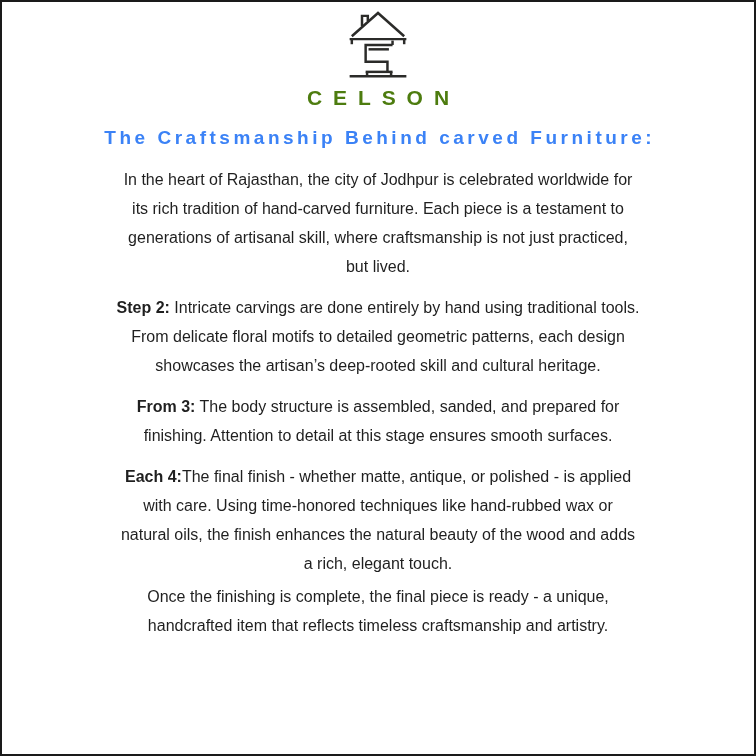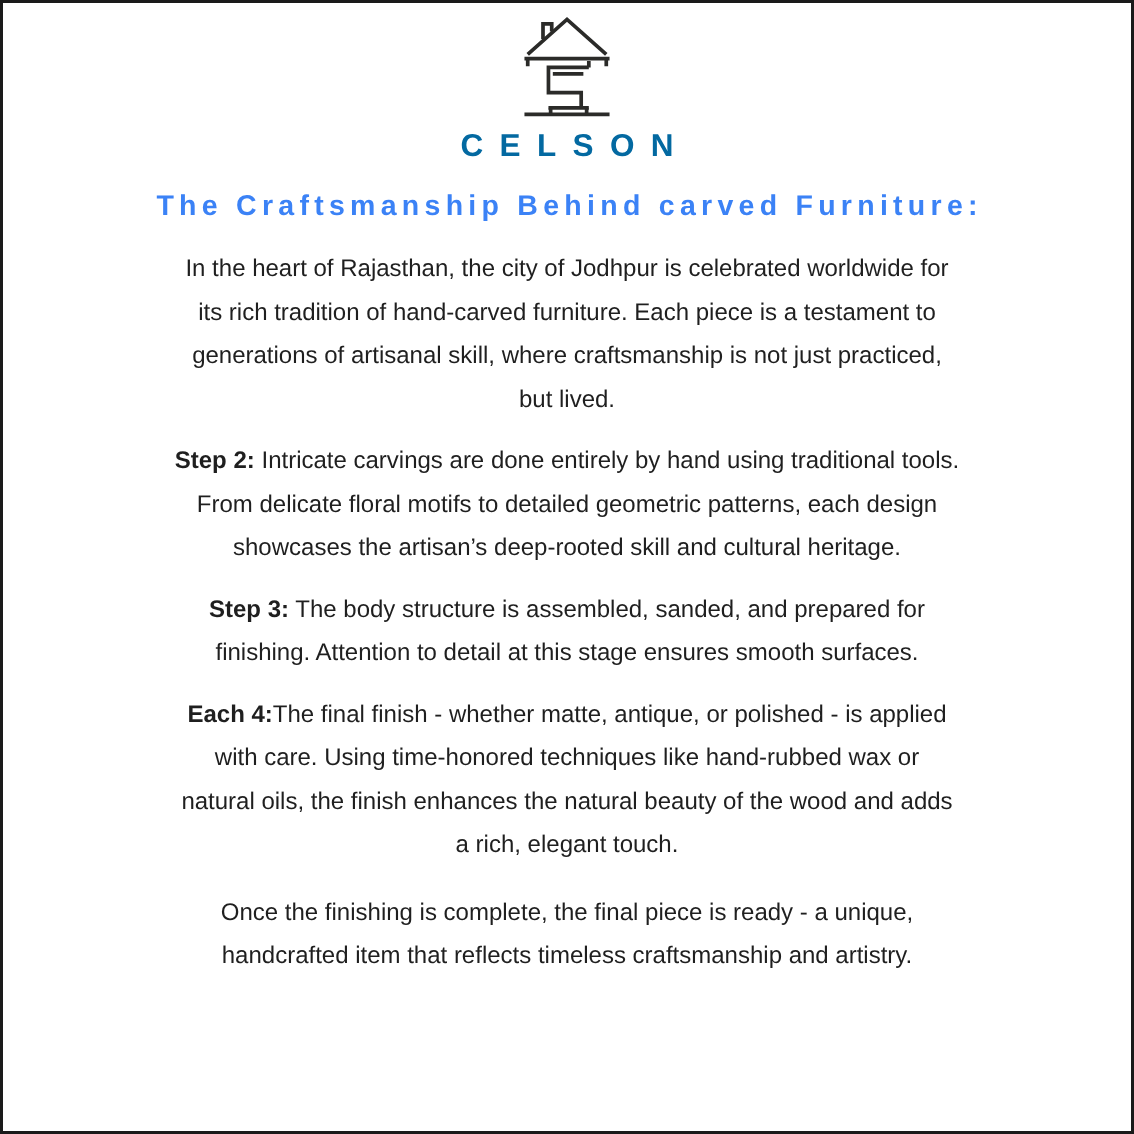--- a/index.html
+++ b/index.html
@@ -18,21 +18,21 @@
   .logo-block { text-align: center; }
   .logo-block svg { display: block; margin: 0 auto; }
 
   .brand {
     text-align: center;
     font-size: 21px;
     font-weight: 700;
     letter-spacing: 0.52em;
     text-indent: 0.52em;
     margin-top: 6px;
-    color: #0369a1;
+    color: #4d7c0f;
   }
 
   .heading {
     font-size: 19px;
     line-height: 30px;
     font-weight: 700;
     letter-spacing: 0.185em;
     text-indent: 0.185em;
     text-align: center;
     margin: 13px 0 0 0;
@@ -42,21 +42,21 @@
   .content { padding: 0 12px; }
 
   .body {
     font-size: 16px;
     line-height: 29px;
     text-align: center;
     white-space: pre-line;
     margin: 12px 0 0 0;
   }
   .body strong { font-weight: 700; }
-  .closing { margin-top: 16px; }
+  .closing { margin-top: 4px; }
 </style>
 </head>
 <body>
 
 <div class="page">
 
   <div class="logo-block">
     <svg width="64" height="73" viewBox="0 0 88 100" fill="none" xmlns="http://www.w3.org/2000/svg">
       <g stroke-width="3.4" stroke-linecap="butt" stroke-linejoin="miter" stroke="#2b2b29">
         <path d="M22 26 V12 H30 V19"></path>
@@ -83,21 +83,21 @@
     <p class="body">In the heart of Rajasthan, the city of Jodhpur is celebrated worldwide for
 its rich tradition of hand-carved furniture. Each piece is a testament to
 generations of artisanal skill, where craftsmanship is not just practiced,
 but lived.</p>
 
 
     <p class="body"><strong>Step 2:</strong><span> Intricate carvings are done entirely by hand using traditional tools.
 From delicate floral motifs to detailed geometric patterns, each design
 showcases the artisan’s deep-rooted skill and cultural heritage.</span></p>
 
-    <p class="body"><strong>Step 3:</strong><span> The body structure is assembled, sanded, and prepared for
+    <p class="body"><strong>From 3:</strong><span> The body structure is assembled, sanded, and prepared for
 finishing. Attention to detail at this stage ensures smooth surfaces.</span></p>
 
     <p class="body"><strong>Each 4:</strong><span>The final finish - whether matte, antique, or polished - is applied
 with care. Using time-honored techniques like hand-rubbed wax or
 natural oils, the finish enhances the natural beauty of the wood and adds
 a rich, elegant touch.</span></p>
 
     <p class="body closing">Once the finishing is complete, the final piece is ready - a unique,
 handcrafted item that reflects timeless craftsmanship and artistry.</p>
 

